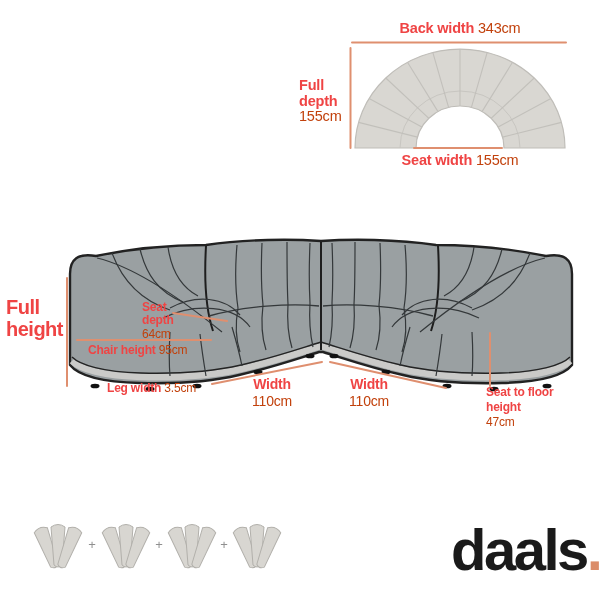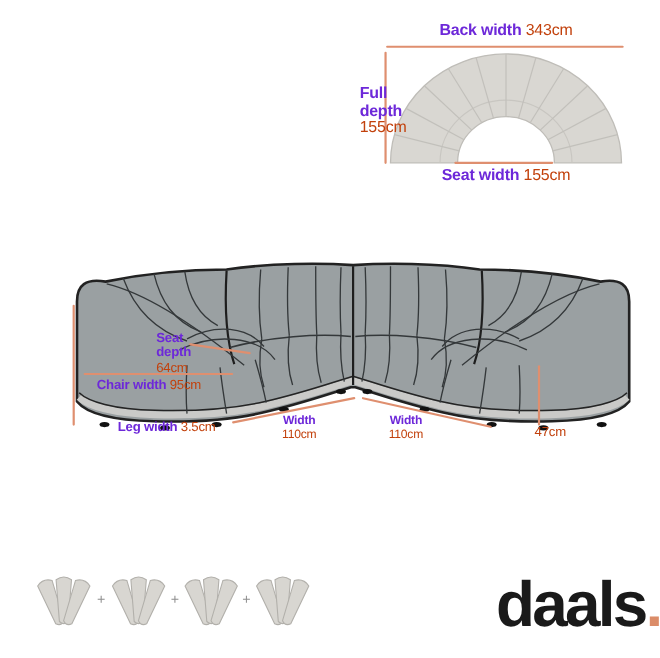--- a/index.html
+++ b/index.html
@@ -2,30 +2,30 @@
 <html><head>
 <meta charset="utf-8">
 <style>
   html,body{margin:0;padding:0;}
   body{
     width:600px;height:598px;position:relative;background:#ffffff;
     font-family:"Liberation Sans",sans-serif;overflow:hidden;
   }
   #art{position:absolute;left:0;top:0;width:600px;height:598px;}
   .dim{position:absolute;z-index:5;color:#1e1e1e;letter-spacing:-0.2px;}
-  .b{font-weight:bold;color:#6d28d9;}
+  .b{font-weight:bold;color:#ef4444;}
   .v{font-weight:normal;color:#c2410c;}
   .block{display:block;}
   .ctr{text-align:center;}
   .lbl-back-width,.lbl-front-width{font-size:14.5px;}
-  .lbl-full-depth{font-size:14.5px;line-height:1.08;margin-left:28px;}
+  .lbl-full-depth{font-size:14.5px;line-height:1.08;}
   .lbl-full-height{font-size:20px;line-height:1.1;letter-spacing:-0.5px;}
   .lbl-seat-depth{font-size:12px;line-height:1.12;margin-top:24px;}
   .lbl-chair-depth,.lbl-leg-height{font-size:12px;}
-  .lbl-width{font-size:11px;line-height:1.18;}
+  .lbl-width{font-size:14px;line-height:1.18;}
   .lbl-seat-floor{font-size:12px;line-height:1.25;}
   .plus{position:absolute;z-index:5;font-size:13px;color:#8f8f8f;width:14px;text-align:center;}
   .logo{position:absolute;z-index:5;left:451px;top:521px;font-size:58px;font-weight:bold;
         letter-spacing:-2.5px;color:#1a1a1a;line-height:1;}
   .logo .dot{color:#db8c68;letter-spacing:0;}
 </style>
 </head>
 <body>
 
 <svg id="art" viewBox="0 0 600 598">
@@ -153,37 +153,37 @@
     <use href="#mod" transform="translate(227,518)"></use>
   </g>
 </svg>
 
 <div class="dim lbl-back-width ctr" style="left:370px;top:20px;width:180px;"><span class="b">Back width</span>&nbsp;<span class="v">343cm</span></div>
 
 <div class="dim lbl-full-depth" style="left:299px;top:78px;width:48px;"><span class="b">Full depth</span><span class="v block">155cm</span></div>
 
 <div class="dim lbl-front-width ctr" style="left:370px;top:152px;width:180px;"><span class="b">Seat width</span>&nbsp;<span class="v">155cm</span></div>
 
-<div class="dim lbl-full-height" style="left:6px;top:296px;width:66px;"></div>
+<div class="dim lbl-full-height" style="left:6px;top:296px;width:66px;"><span class="b">Full height</span></div>
 
 <div class="dim lbl-seat-depth" style="left:142px;top:277px;width:42px;"><span class="b">Seat depth</span><span class="v block">64cm</span></div>
 
-<div class="dim lbl-chair-depth" style="left:88px;top:343px;white-space:nowrap;"><span class="b">Chair width</span>&nbsp;<span class="v">95cm</span></div>
+<div class="dim lbl-chair-depth" style="left:88px;top:343px;white-space:nowrap;"><span class="b">Chair height</span>&nbsp;<span class="v">95cm</span></div>
 
 <div class="dim lbl-leg-height" style="left:107px;top:381px;white-space:nowrap;"><span class="b">Leg width</span>&nbsp;<span class="v">3.5cm</span></div>
 
 <div class="dim lbl-width ctr" style="left:237px;top:376px;width:70px;">
     <span class="b block">Width</span>
     <span class="v block">110cm</span>
   </div>
 
 <div class="dim lbl-width ctr" style="left:334px;top:376px;width:70px;">
     <span class="b block">Width</span>
     <span class="v block">110cm</span>
   </div>
 
-<div class="dim lbl-seat-floor" style="left:486px;top:385px;width:76px;"><span class="v block">47cm</span></div>
+<div class="dim lbl-seat-floor" style="left:486px;top:385px;width:76px;"><span class="b">Seat to floor height</span><span class="v block">47cm</span></div>
 
 <div class="plus" style="left:85px;top:537px;">+</div>
 <div class="plus" style="left:152px;top:537px;">+</div>
 <div class="plus" style="left:217px;top:537px;">+</div>
 
 <div class="logo"><span>daals</span><span class="dot">.</span></div>
 
 </body></html>

